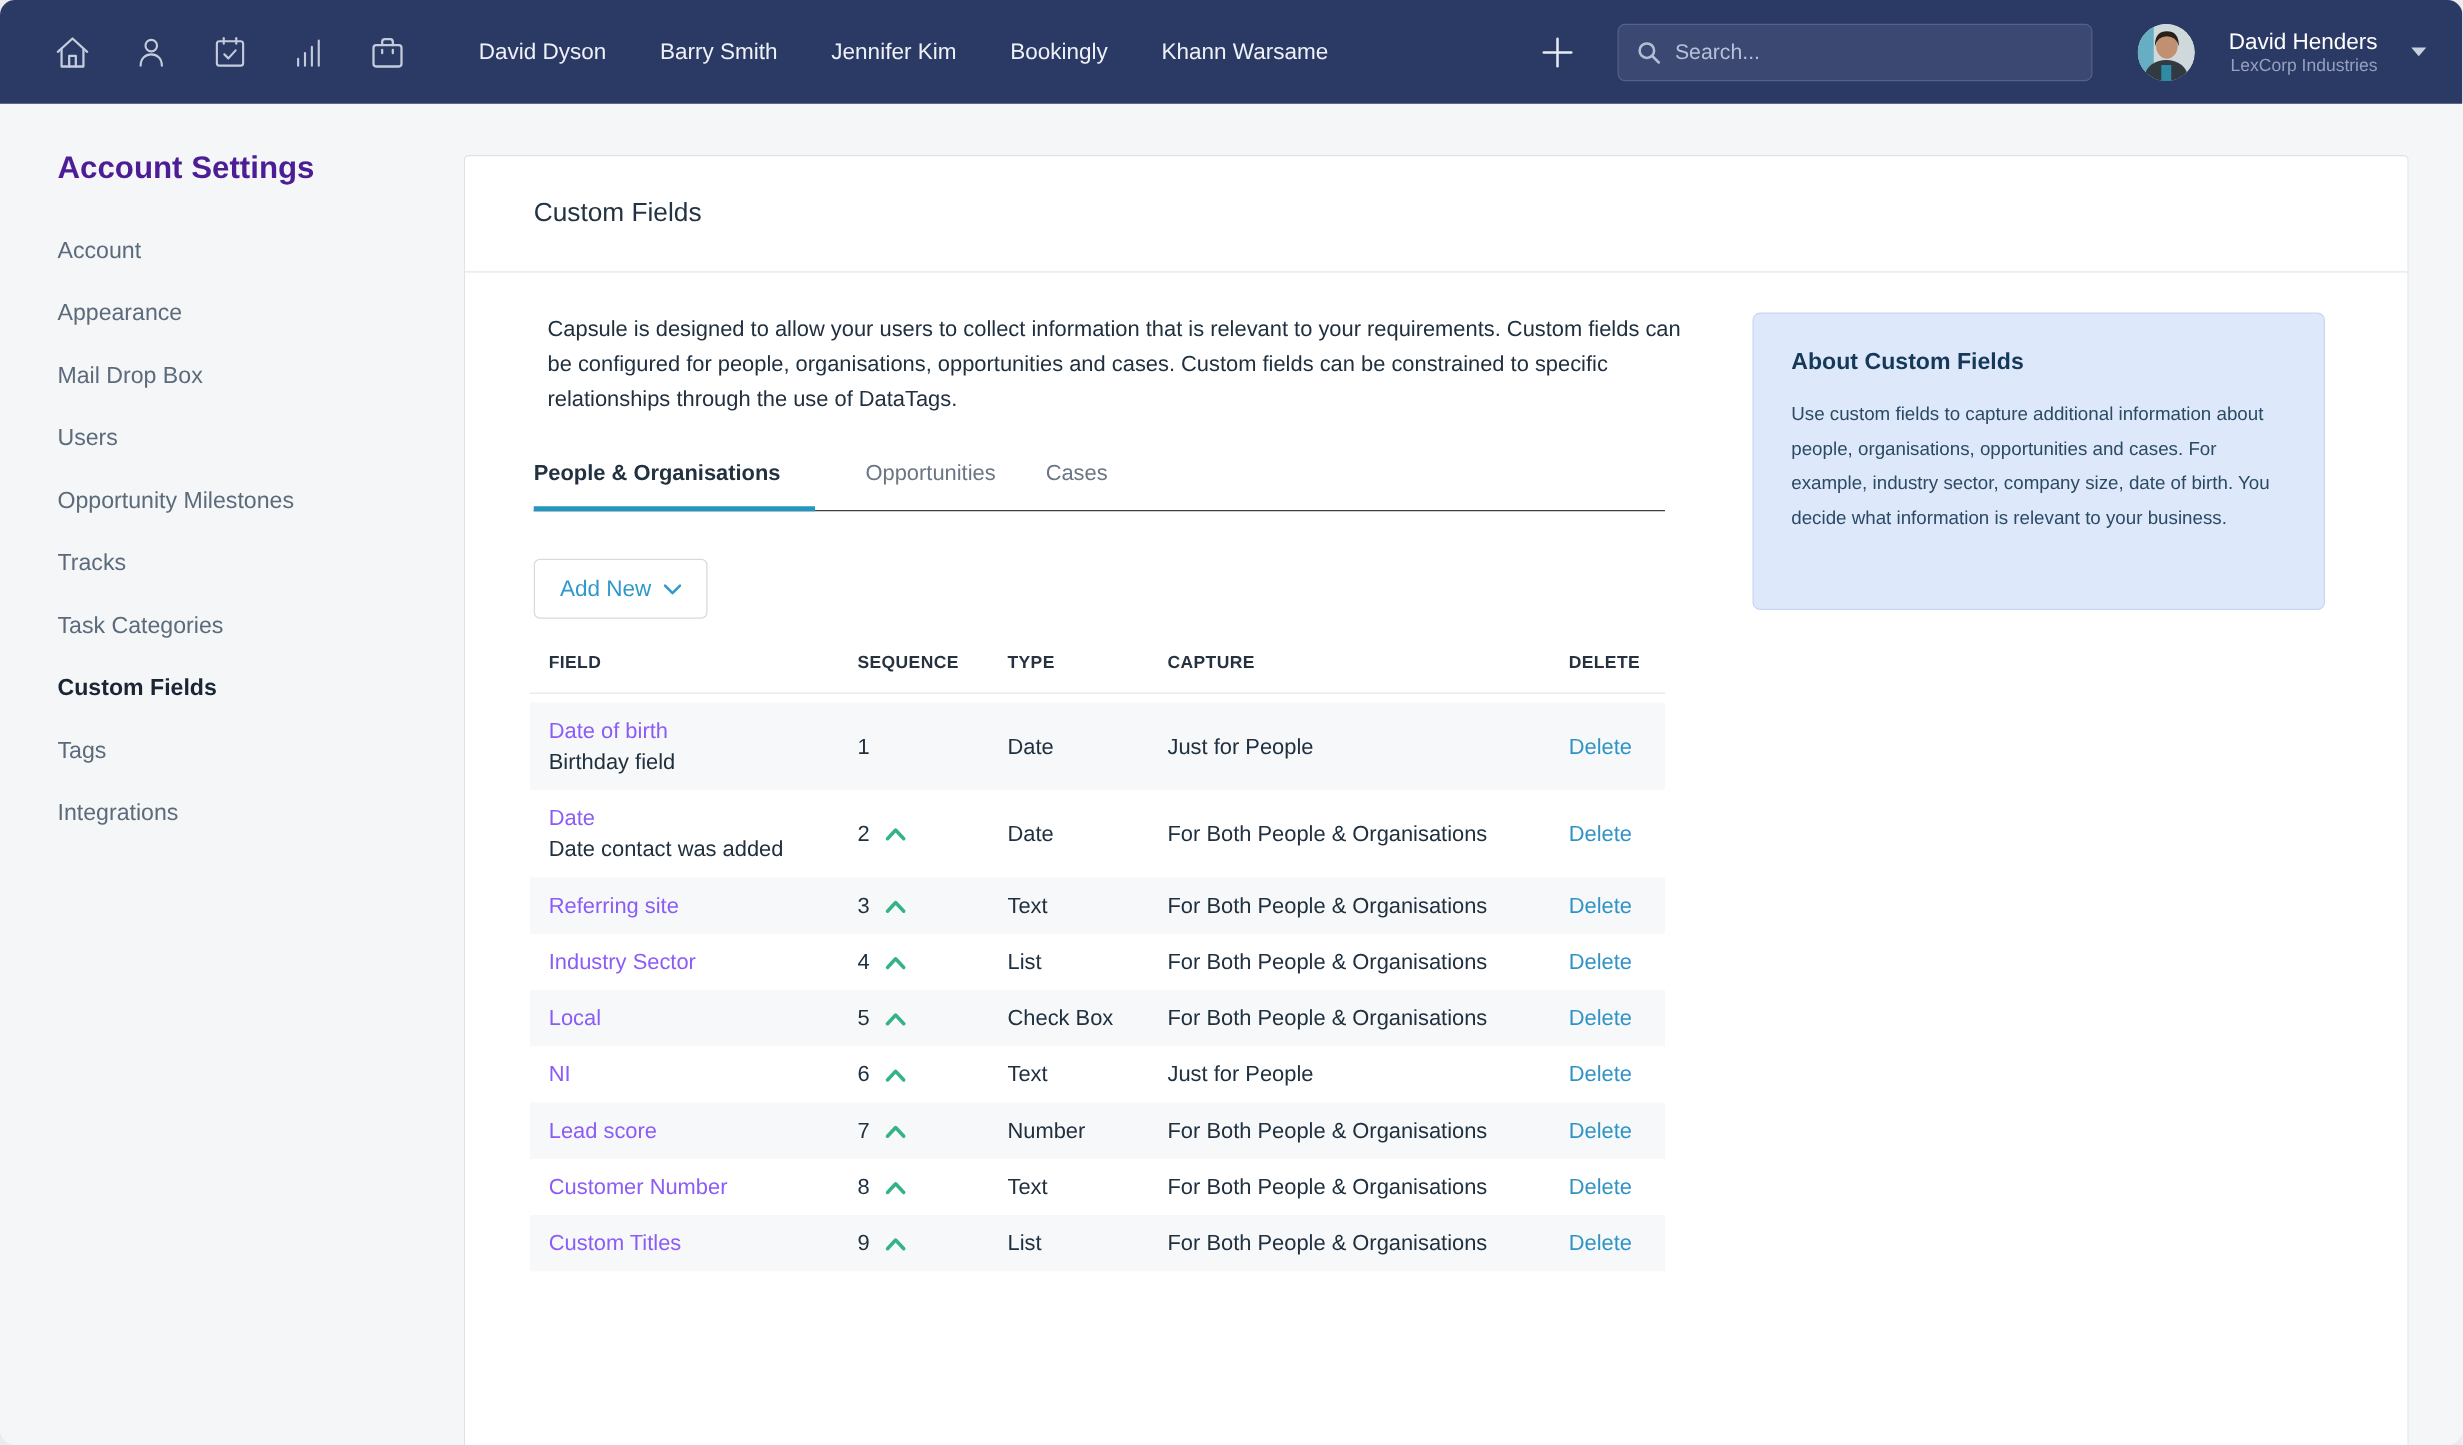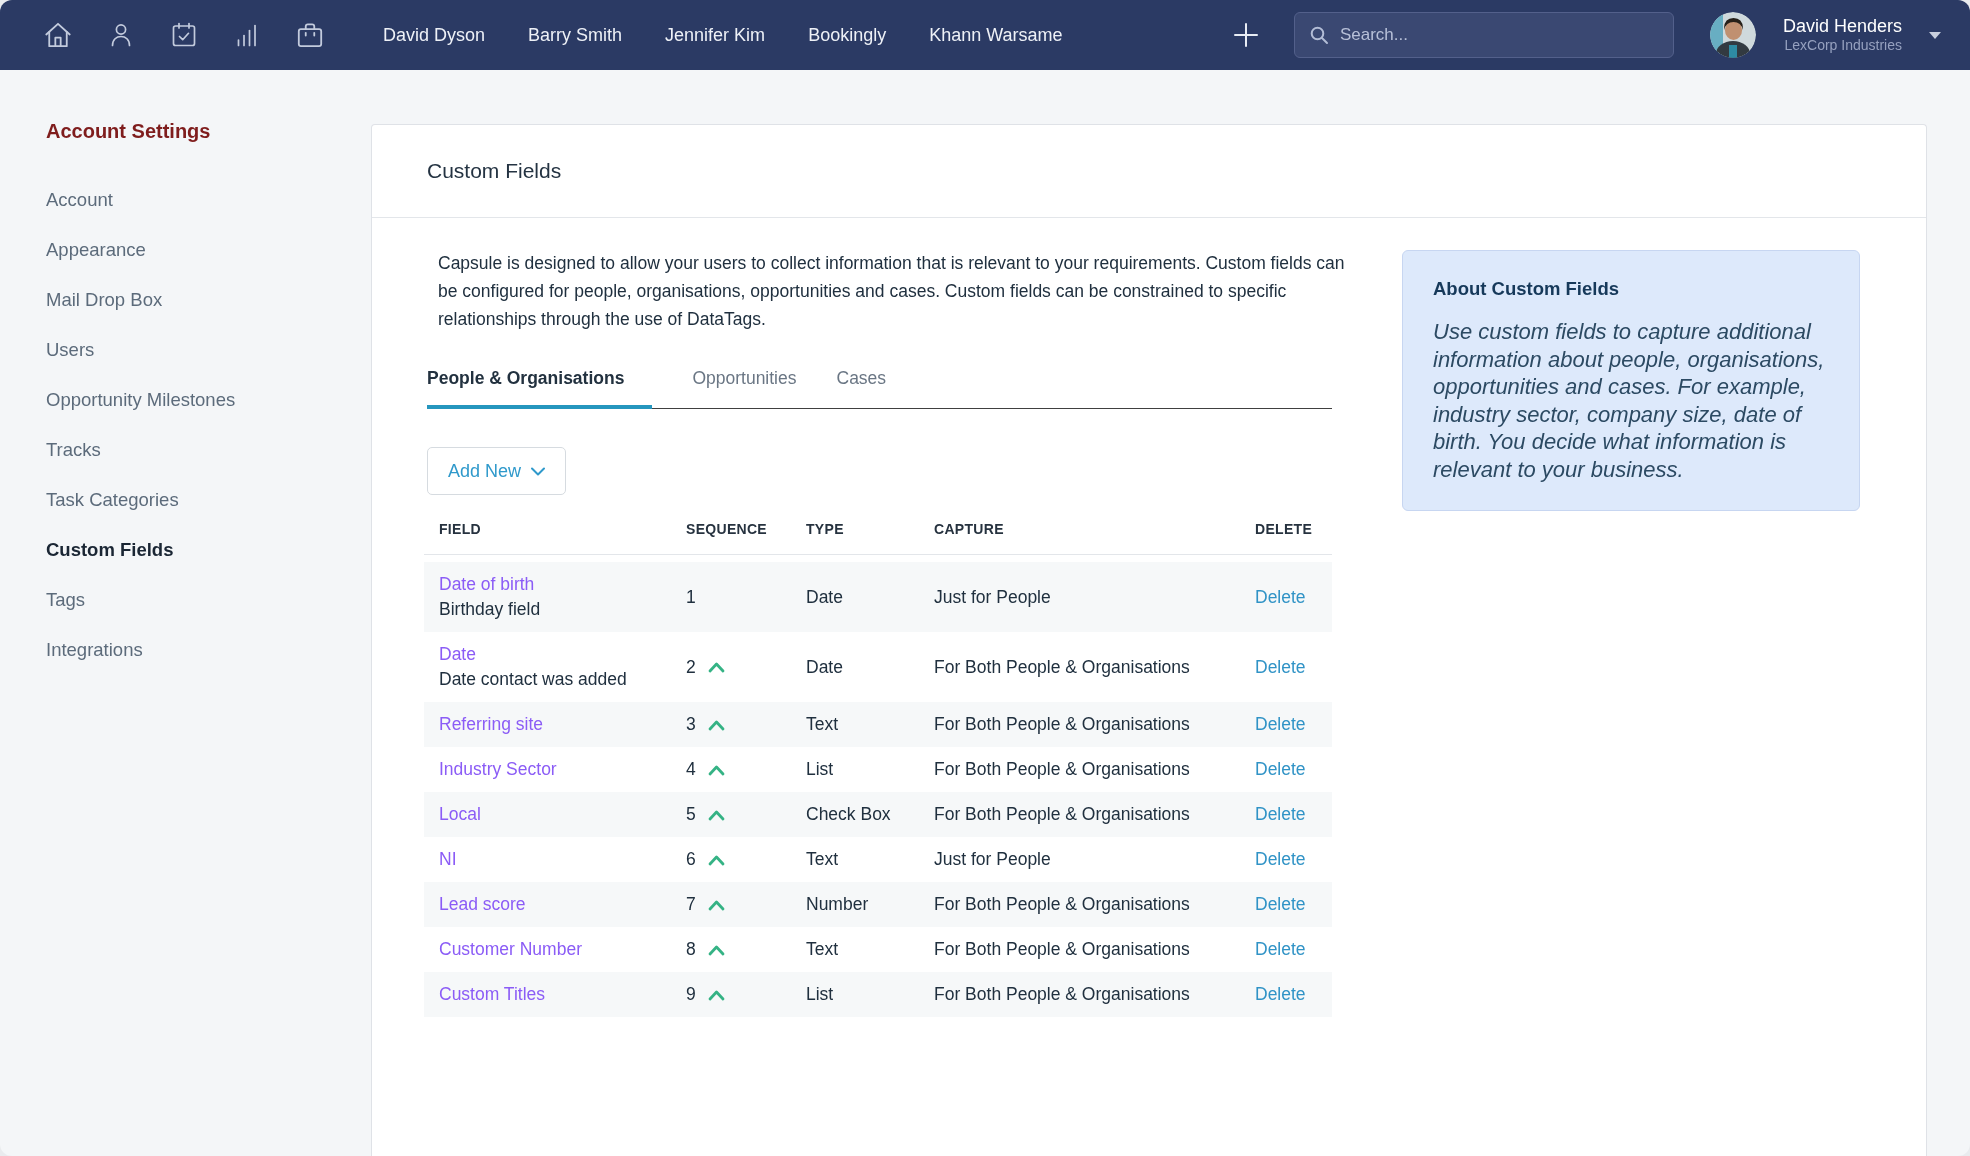--- a/index.html
+++ b/index.html
@@ -5,21 +5,21 @@
   * { margin:0; padding:0; box-sizing:border-box; }
   html,body { width:1970px; height:1156px; background:#e9ebee; }
   body { font-family:"Liberation Sans","DejaVu Sans",sans-serif; }
   .window {
     position:relative; width:1970px; height:1156px; background:#f4f6f8;
     border-radius:12px; overflow:hidden;
   }
 
   
   .navbar {
-    position:absolute; top:0; left:0; right:0; height:70px;
+    position:absolute; top:0; left:0; right:0; height:83px;
     background:#2b3a64; display:flex; align-items:center; padding:0 28px 0 41px;
   }
   .nav-icons { display:flex; align-items:center; gap:29px; }
   .nav-icon { width:34px; height:34px; display:flex; align-items:center; justify-content:center; cursor:pointer; }
   .nav-icon svg { stroke:#c3cbdd; fill:none; stroke-width:1.7; stroke-linecap:round; stroke-linejoin:round; }
   .nav-links { display:flex; align-items:center; gap:43px; margin-left:56px; }
   .nav-link { color:#eef1f7; font-size:18px; cursor:pointer; white-space:nowrap; }
   .nav-right { margin-left:auto; display:flex; align-items:center; }
   .plus-btn { width:36px; height:36px; display:flex; align-items:center; justify-content:center; cursor:pointer; margin-right:30px; }
   .plus-btn svg { stroke:#e8ecf4; stroke-width:2; stroke-linecap:round; }
@@ -35,21 +35,21 @@
   .searchbox input::placeholder { color:#b7c0d8; }
   .user-area { display:flex; align-items:center; cursor:pointer; }
   .avatar { width:46px; height:46px; border-radius:50%; overflow:hidden; flex:0 0 auto; }
   .user-text { margin-left:27px; margin-right:26px; }
   .user-name { color:#ffffff; font-size:18px; line-height:21px; }
   .user-org { color:#96a1bf; font-size:14px; line-height:17px;text-align:right; }
   .caret svg { fill:#c8cfde; }
 
   
   .sidebar { position:absolute; top:83px; left:0; width:371px; bottom:0; }
-  .side-title { position:absolute; top:37px; left:46px; font-size:20px; font-weight:600; color:#7f1d1d; }
+  .side-title { position:absolute; top:37px; left:46px; font-size:25px; font-weight:600; color:#4c1d95; }
   .side-nav { position:absolute; top:92px; left:46px; right:20px; }
   .side-item { height:50px; display:flex; align-items:center; font-size:18.5px; color:#5c6b7b; cursor:pointer; }
   .side-item.active { font-weight:700; color:#1a2634; }
 
   
   .card {
     position:absolute; left:371px; top:124px; width:1556px; height:1032px;
     background:#ffffff; border:1px solid #dfe2e7; border-bottom:none; border-radius:4px 4px 0 0;
   }
   .card-header { height:93px; border-bottom:1px solid #e3e6ea; display:flex; align-items:center; padding-left:55px; }
@@ -82,21 +82,21 @@
   .seq-cell { display:flex; align-items:center; gap:12px; }
   .move-up { display:inline-flex; cursor:pointer; }
   .move-up svg { stroke:#35b385; fill:none; stroke-width:2.8; stroke-linecap:round; stroke-linejoin:round; }
   .delete-link { color:#3093c6; font-size:17.5px; cursor:pointer; }
 
   .about-box {
     position:absolute; left:1030px; top:125px; width:458px; min-height:238px;
     background:#dde9fb; border:1px solid #c7d6f1; border-radius:6px; padding:27px 30px;
   }
   .about-title { font-size:18.5px; font-weight:700; color:#16395a; margin-bottom:18px; }
-  .about-body { font-size:22px; line-height:27.5px; color:#2c4a63;font-style:italic; }
+  .about-body { font-size:15px; line-height:27.5px; color:#2c4a63; }
 </style>
 </head>
 <body>
 
 <div class="window">
 
   <div class="navbar">
     <div class="nav-icons">
       <div class="nav-icon">
         <svg width="32" height="32" viewBox="0 0 30 30">

